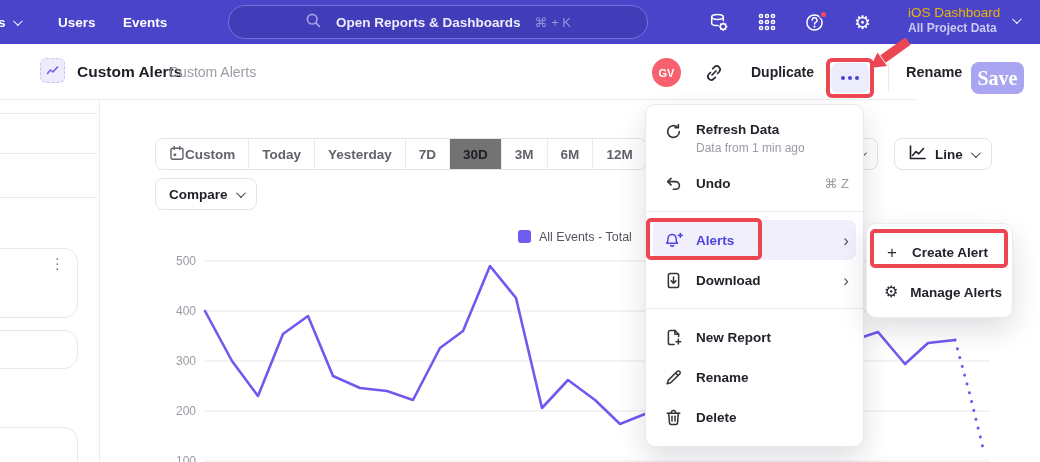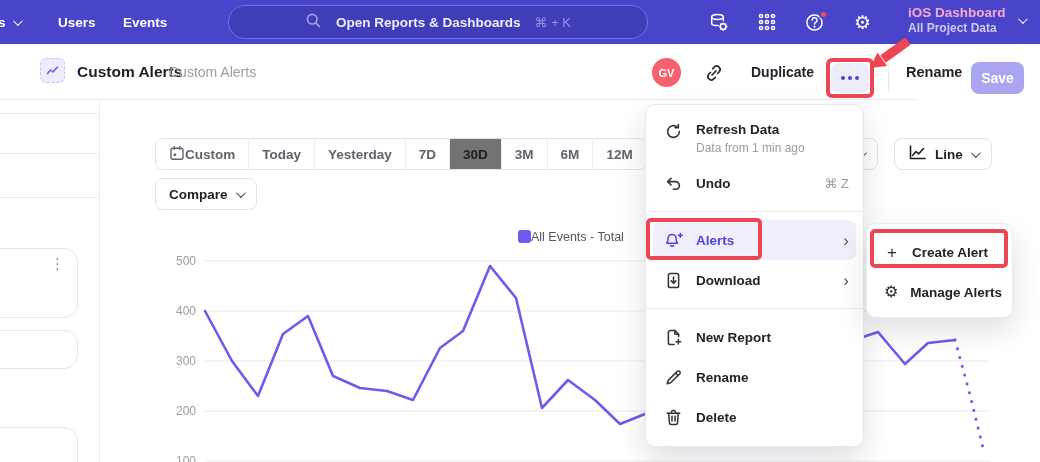--- a/index.html
+++ b/index.html
@@ -22,40 +22,40 @@
   .searchpill .ph{font-size:13.5px;font-weight:600;color:#EDEBFE}
   .searchpill .sc{font-size:13px;color:#9793E0}
   .top-icons{position:absolute;left:708px;top:0;height:44px;display:flex;align-items:center;gap:27px}
   .tico{width:21px;height:21px;display:flex;align-items:center;justify-content:center;color:#fff;cursor:pointer;position:relative}
   .tico svg{display:block}
   .badge-dot{position:absolute;right:-3px;top:-2px;width:9px;height:9px;border-radius:50%;
     background:#F5495C;border:2px solid #4944C9}
   .gear-glyph{font-size:19px;line-height:1;color:#fff;font-family:"DejaVu Sans",sans-serif}
   .project{position:absolute;left:908px;top:5px;display:flex;align-items:center;gap:12px;cursor:pointer}
   .project .lines{display:flex;flex-direction:column;gap:1px}
-  .project .pname{font-size:13.5px;font-weight:700;color:#f9a8d4}
+  .project .pname{font-size:13.5px;font-weight:400;color:#eab308}
   .project .pscope{font-size:12px;font-weight:600;color:#CBC9F2}
 
   
   .headrow{position:absolute;left:0;top:44px;width:916px;height:56px;background:#fff;border-bottom:1px solid #ECECEF;z-index:2}
   .report-ico{position:absolute;left:40px;top:14px;width:25px;height:25px;border-radius:6px;background:#EDEBFC;
     border:1px dashed #C9C2F4;display:flex;align-items:center;justify-content:center;color:#6B5CE8}
   .h-title{position:absolute;left:77px;top:19px;font-size:15.5px;font-weight:700;color:#1E1E26}
   .h-crumb{position:absolute;left:169px;top:20px;font-size:14px;font-weight:500;color:#9C9CA6}
   .avatar{position:absolute;left:652px;top:14px;width:29px;height:29px;border-radius:50%;background:#F7606F;
     color:#fff;font-size:11px;font-weight:700;display:flex;align-items:center;justify-content:center;cursor:pointer}
   .linkbtn{position:absolute;left:703px;top:18px;width:22px;height:22px;color:#2A2A33;cursor:pointer}
   .dup-btn{position:absolute;left:751px;top:20px;font-size:14px;font-weight:600;color:#23232B;cursor:pointer;background:none;border:none;font-family:inherit}
   .more-btn{position:absolute;left:831px;top:19px;width:38px;height:30px;border-radius:7px;background:#EDECFB;
     border:none;display:flex;align-items:center;justify-content:center;gap:3px;cursor:pointer}
   .more-btn i{width:4px;height:4px;border-radius:50%;background:#4A44D4;display:block}
   .vdiv{position:absolute;left:888px;top:21px;width:1px;height:26px;background:#E7E7EB}
   .close-btn{position:absolute;left:906px;top:20px;font-size:14.5px;font-weight:600;color:#23232B;cursor:pointer;background:none;border:none;font-family:inherit}
   .save-btn{position:absolute;left:971px;top:18px;width:53px;height:32px;border-radius:8px;background:#A9A5F1;
-    color:#fff;font-size:14px;font-weight:600;border:none;font-family:Liberation Sans, sans-serif;cursor:default}
+    color:#fff;font-size:20px;font-weight:600;border:none;font-family:Liberation Serif, serif;cursor:default}
 
   
   .sidebar{position:absolute;left:0;top:100px;width:100px;height:362px;background:#fff;border-right:1px solid #ECECEF;z-index:1}
   .sb-line{position:absolute;left:0;width:97px;height:1px;background:#E9E9EC}
   .sb-card{position:absolute;left:-22px;width:100px;background:#fff;border:1px solid #E7E7EB;border-radius:14px}
   .kebab{position:absolute;left:50px;top:156px;font-size:15px;color:#8A8A93;letter-spacing:0;cursor:pointer;
     font-family:"DejaVu Sans",sans-serif;line-height:1.1}
 
   
   .seg{position:absolute;left:155px;top:138px;height:32px;display:inline-flex;align-items:stretch;
@@ -70,21 +70,21 @@
   .compare-btn{left:155px;top:178px}
   .linetype-btn{left:894px;top:138px}
   .hidden-btn{left:798px;top:138px;width:80px;justify-content:flex-end;z-index:2}
 
   
   .chart-svg{position:absolute;left:0;top:0;width:1040px;height:462px;z-index:1;pointer-events:none}
   .gridline{stroke:#E9E9ED;stroke-width:1}
   .ytick{fill:#9B9BA5;font-size:12px;font-family:"Liberation Sans",sans-serif;text-anchor:end}
   .chart-line{fill:none;stroke-width:2.6;stroke-linejoin:round;stroke-linecap:round}
   .chart-line.dotted{stroke-width:3;stroke-dasharray:0.1 9;stroke-linecap:round}
-  .legend{position:absolute;left:518px;top:230px;display:flex;align-items:flex-start;z-index:1}
+  .legend{position:absolute;left:518px;top:230px;display:flex;align-items:flex-start;gap:8px;z-index:1}
   .legend .swatch{width:13px;height:13px;border-radius:3px;background:#6C5CF0}
   .legend .ltext{font-size:12.5px;font-weight:500;color:#55555E}
 
   
   .menu{position:absolute;left:645px;top:104px;width:219px;background:#fff;border:1px solid #E8E8EC;
     border-radius:10px;box-shadow:0 12px 28px rgba(25,25,50,.14);padding:8px 0 9px;z-index:5}
   .mrow{display:flex;align-items:center;height:40px;padding:0 14px 0 18px;cursor:pointer}
   .mrow .mico{width:19px;height:19px;margin-right:13px;color:#33333B;flex:none;display:flex;align-items:center;justify-content:center}
   .mrow .mlabel{font-size:13.5px;font-weight:600;color:#23232B}
   .mrow .mright{margin-left:auto;font-size:13px;color:#9B9BA5;font-weight:500}

